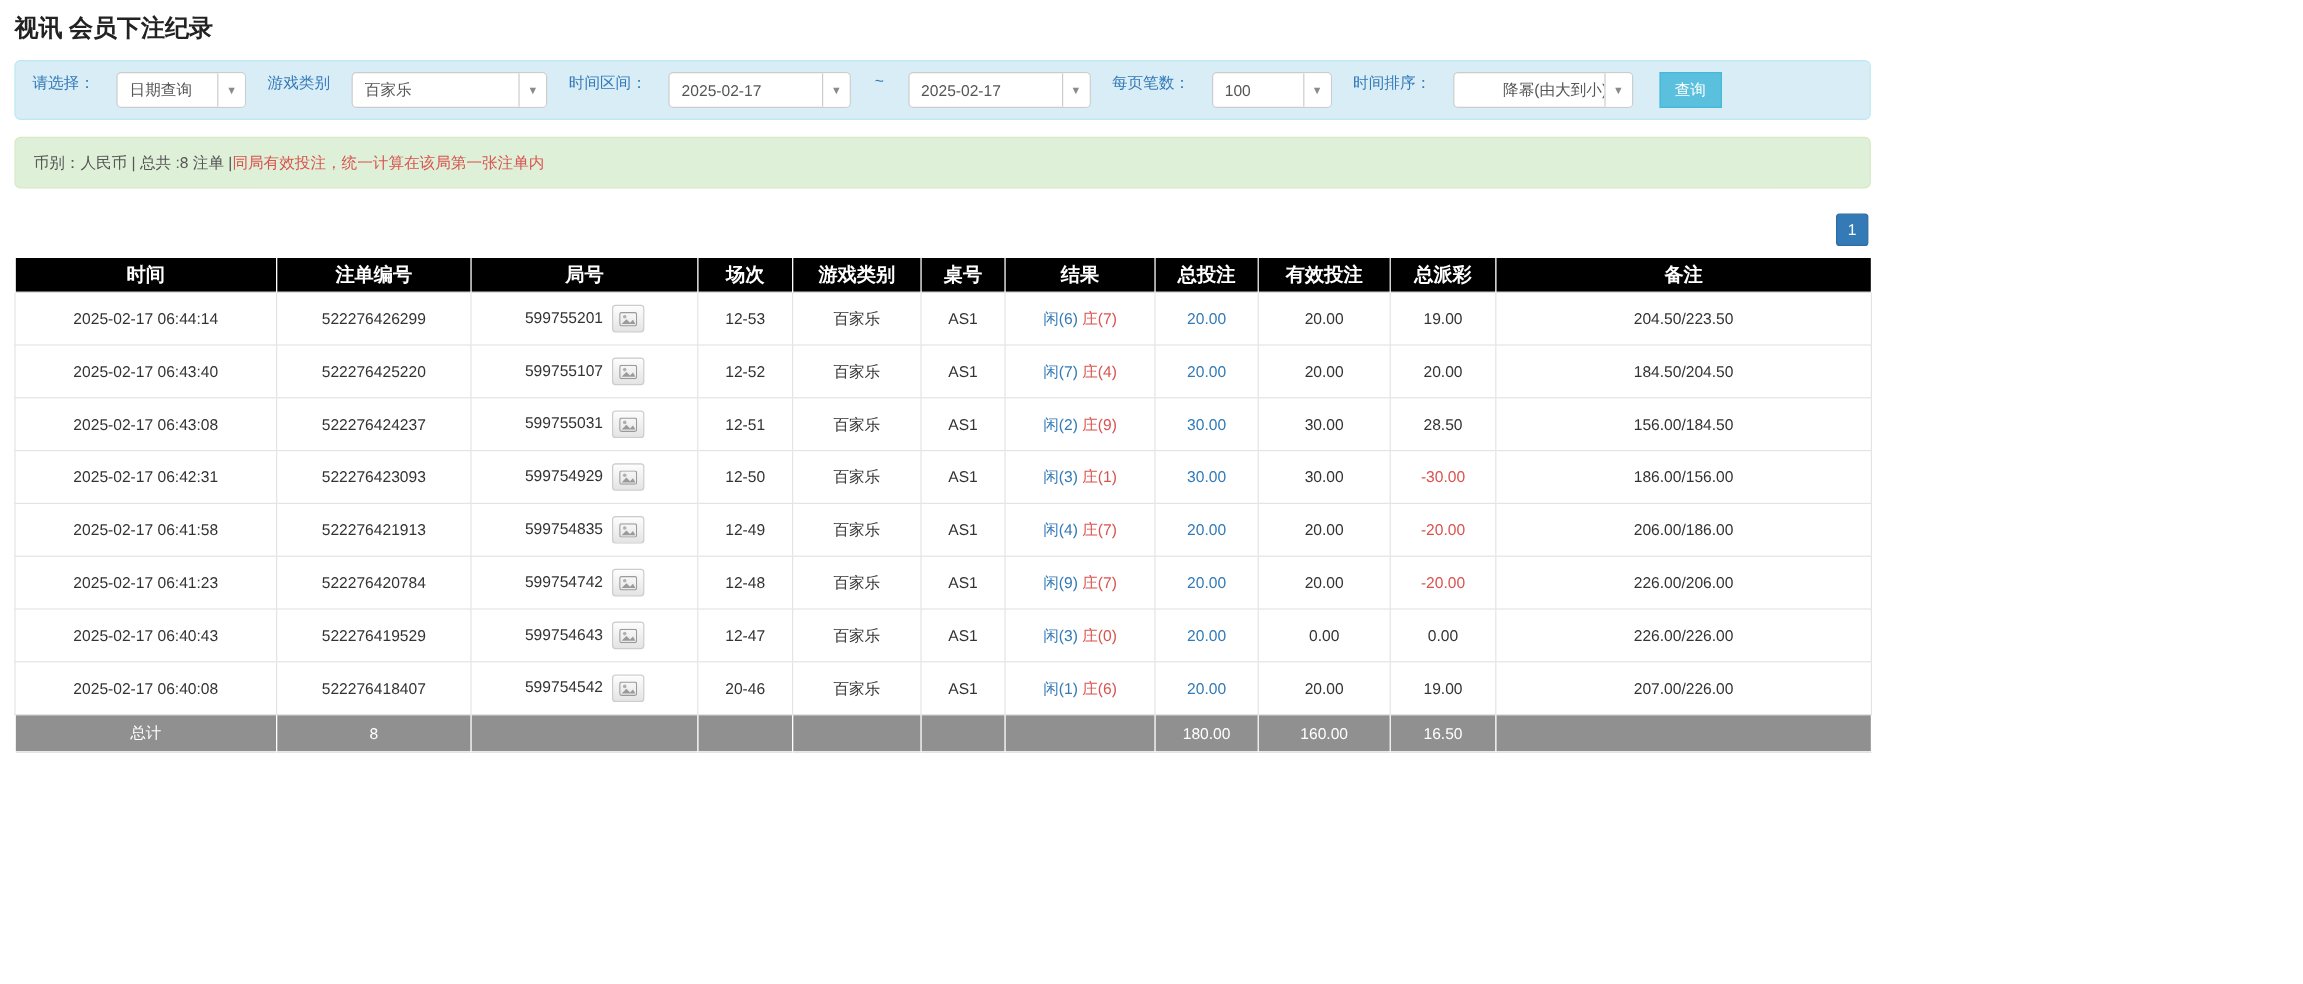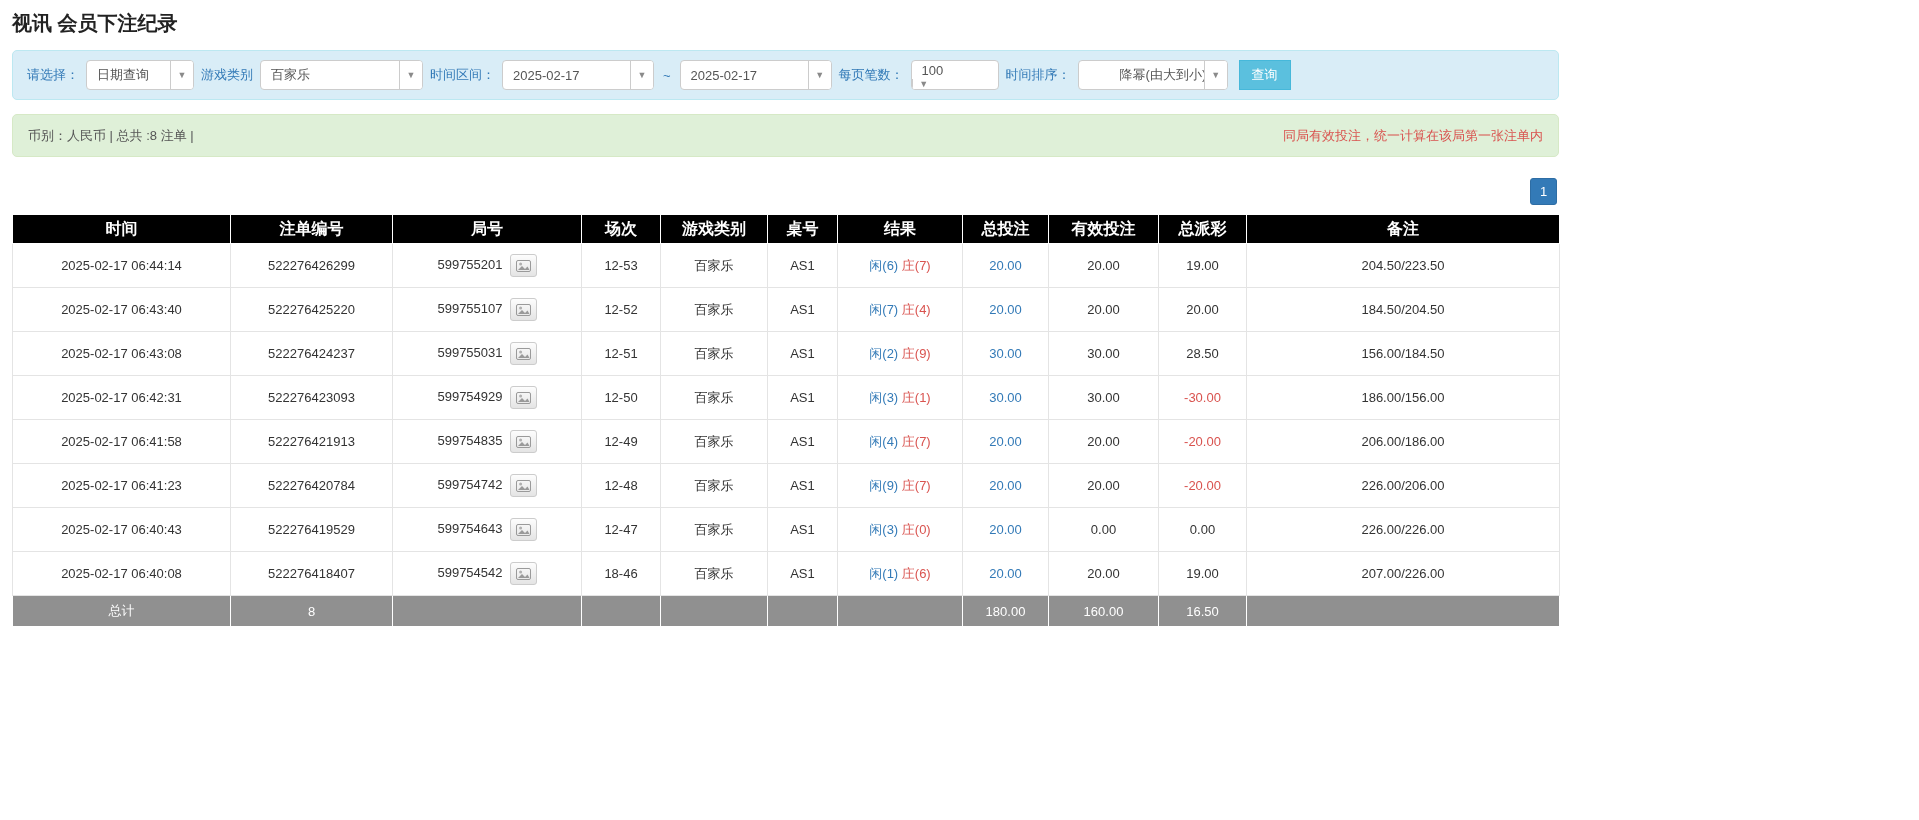--- a/index.html
+++ b/index.html
@@ -15,22 +15,22 @@
 
   .page-title { font-size: 20px; font-weight: 700; color: #222; margin: 2px 0 13px 0; }
 
   
   .filter-bar {
     background: #d9edf7;
     border: 1px solid #bce8f1;
     border-radius: 5px;
     padding: 9px 14px;
     display: flex;
-    align-items: center;
-    gap: 7px;
+    align-items: flex-start;
+    gap: 18px;
     height: 50px;
   }
   .flabel { color: #337ab7; white-space: nowrap; }
   .combo {
     display: flex;
     align-items: stretch;
     height: 30px;
     background: #fff;
     border: 1px solid #ccc;
     border-radius: 4px;
@@ -53,21 +53,21 @@
     align-items: center;
     justify-content: center;
     color: #8a8a8a;
     background: #fff;
     font-size: 9px;
     flex: 0 0 auto;
   }
   .w-query { width: 108px; }
   .w-game  { width: 163px; }
   .w-date  { width: 152px; }
-  .w-size  { width: 88px; flex-direction: column;  }
+  .w-size  { width: 100px;  }
   .w-sort  { width: 150px; padding-left: 31px; }
   .tilde { color: #337ab7; padding: 0 2px; }
   .search-btn {
     background: #5bc0de;
     border: 1px solid #46b8da;
     color: #fff;
     height: 30px;
     padding: 0 12px;
     border-radius: 0;
     font-size: 13px;
@@ -79,21 +79,21 @@
   
   .summary-bar {
     margin-top: 14px;
     background: #dff0d8;
     border: 1px solid #d6e9c6;
     border-radius: 5px;
     padding: 0 15px;
     height: 43px;
     display: flex;
     align-items: center;
-    justify-content: space-between;
+    justify-content: flex-start;
   }
   .summary-left { color: #555; }
   .summary-right { color: #d9534f; }
 
   
   .pagination { display: flex; justify-content: flex-end; margin: 21px 2px 9px 0; }
   .page-btn {
     min-width: 27px;
     height: 27px;
     background: #337ab7;
@@ -425,21 +425,21 @@
     <td>522276418407</td>
     <td>
       <span>599754542</span><span class="round-icon-btn">
         <svg width="15" height="12" viewBox="0 0 15 12" aria-hidden="true">
           <rect x="0.5" y="0.5" width="14" height="11" rx="1.5" fill="none" stroke="#9a9a9a"></rect>
           <circle cx="4.6" cy="4" r="1.5" fill="#b0b0b0"></circle>
           <path d="M2 10 L6 6 L9 9 L11.5 6.5 L13.5 10 Z" fill="#9a9a9a"></path>
         </svg>
       </span>
     </td>
-    <td>18-46</td>
+    <td>20-46</td>
     <td>百家乐</td>
     <td>AS1</td>
     <td>
       <span class="player">闲(1)</span>
       <span class="banker">庄(6)</span>
     </td>
     <td>
       <span class="link">20.00</span>
     </td>
     <td>20.00</td>

